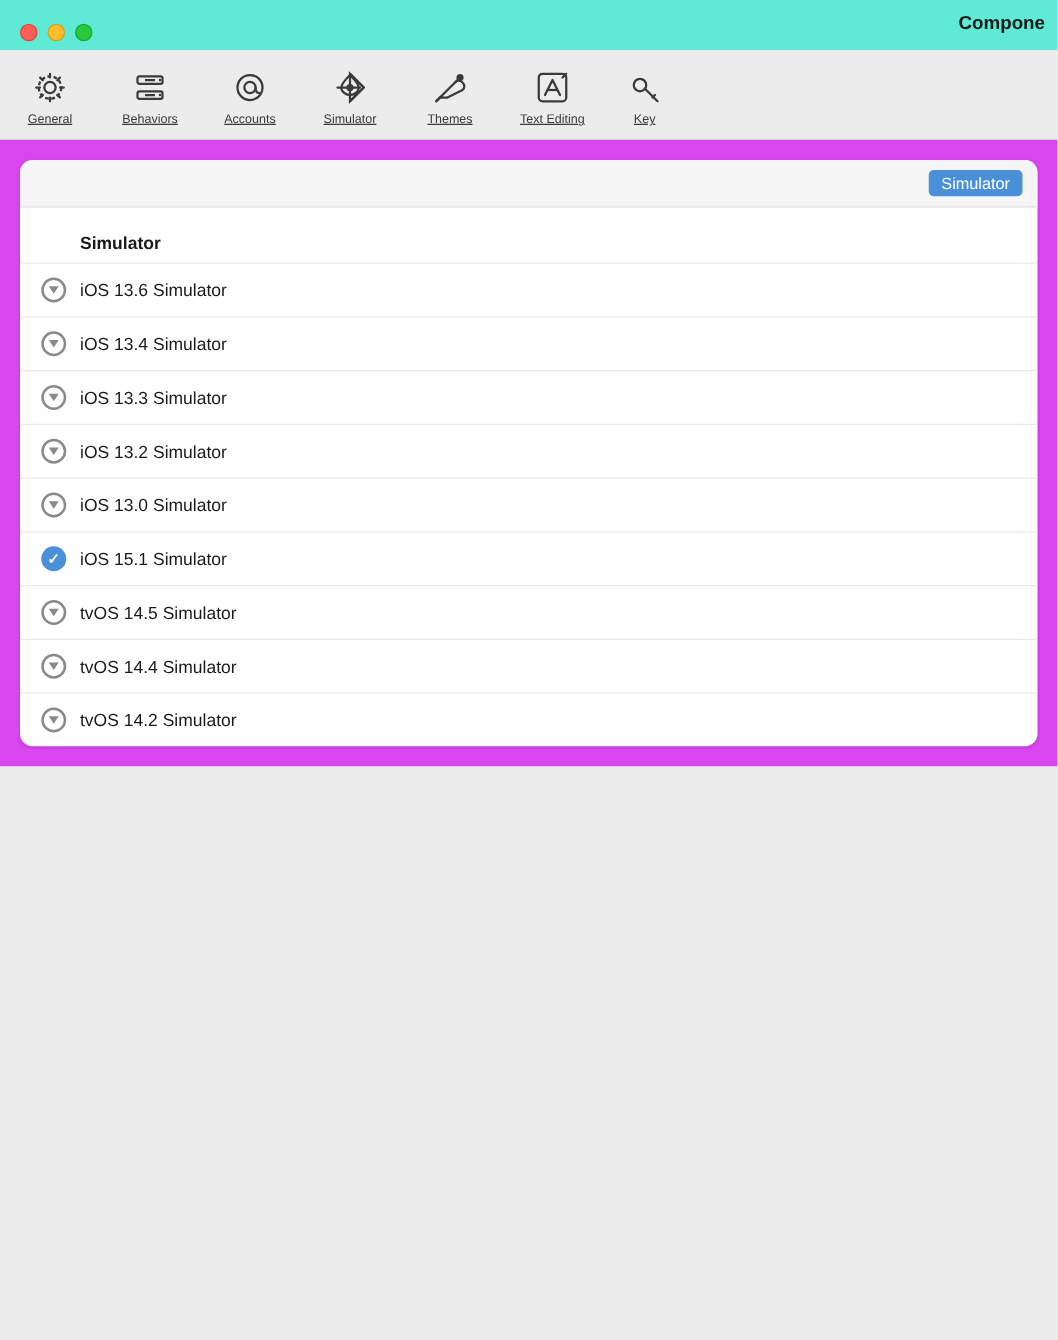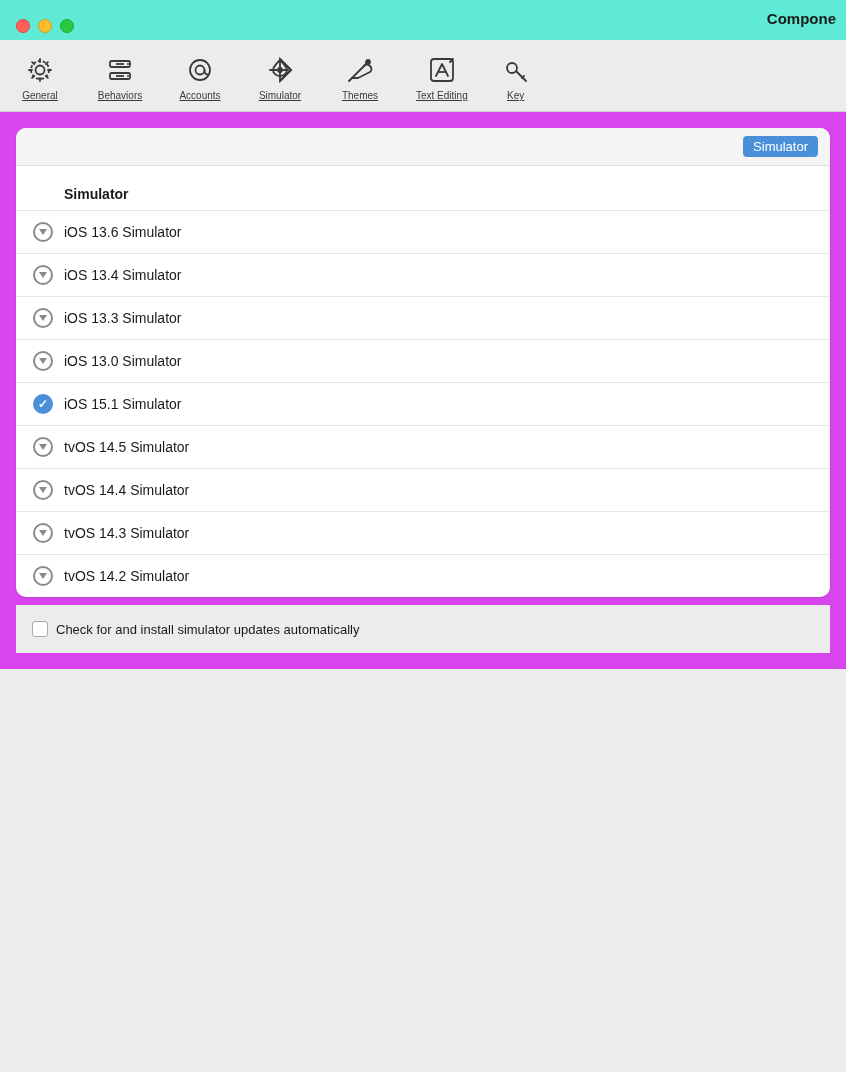--- a/index.html
+++ b/index.html
@@ -358,20 +358,26 @@
           <span class="item-label">iOS 13.4 Simulator</span>
         </li>
 
         <li class="simulator-item">
           <div class="item-icon">
             <div class="download-icon"></div>
           </div>
           <span class="item-label">iOS 13.3 Simulator</span>
         </li>
 
+        <li class="simulator-item">
+          <div class="item-icon">
+            <div class="download-icon"></div>
+          </div>
+          <span class="item-label">iOS 13.2 Simulator</span>
+        </li>
 
 
         <li class="simulator-item">
           <div class="item-icon">
             <div class="download-icon"></div>
           </div>
           <span class="item-label">iOS 13.0 Simulator</span>
         </li>
 
         <li class="simulator-item">
@@ -389,36 +395,24 @@
           <span class="item-label">tvOS 14.5 Simulator</span>
         </li>
 
         <li class="simulator-item">
           <div class="item-icon">
             <div class="download-icon"></div>
           </div>
           <span class="item-label">tvOS 14.4 Simulator</span>
         </li>
 
-        <li class="simulator-item">
-          <div class="item-icon">
-            <div class="download-icon"></div>
-          </div>
-          <span class="item-label">tvOS 14.3 Simulator</span>
-        </li>
 
         <li class="simulator-item">
           <div class="item-icon">
             <div class="download-icon"></div>
           </div>
           <span class="item-label">tvOS 14.2 Simulator</span>
         </li>
       </ul>
     </div>
   </div>
 
-  <div class="bottom-bar">
-    <div class="checkbox-wrap">
-      <div class="checkbox"></div>
-      <span class="checkbox-label">Check for and install simulator updates automatically</span>
-    </div>
-  </div>
 </div>
 
 </body></html>

